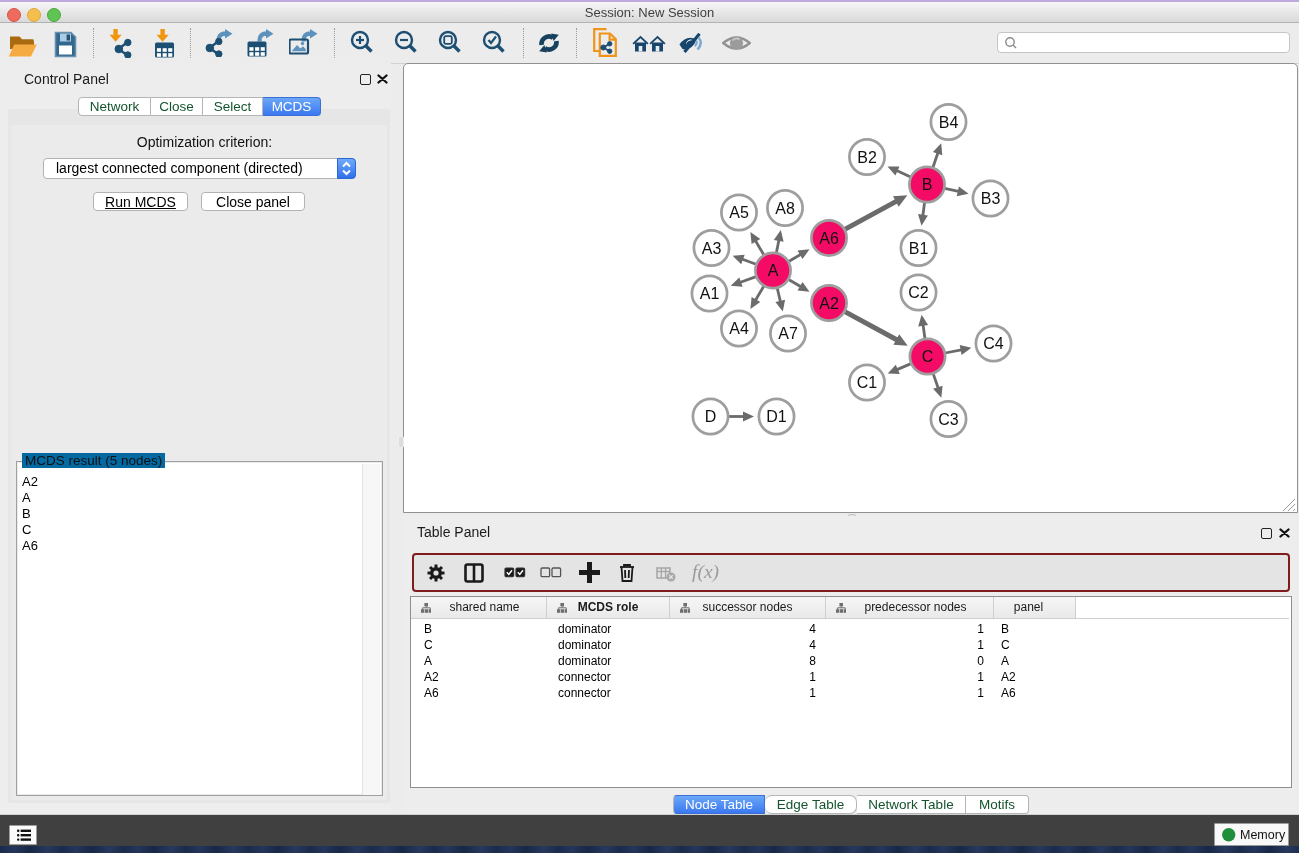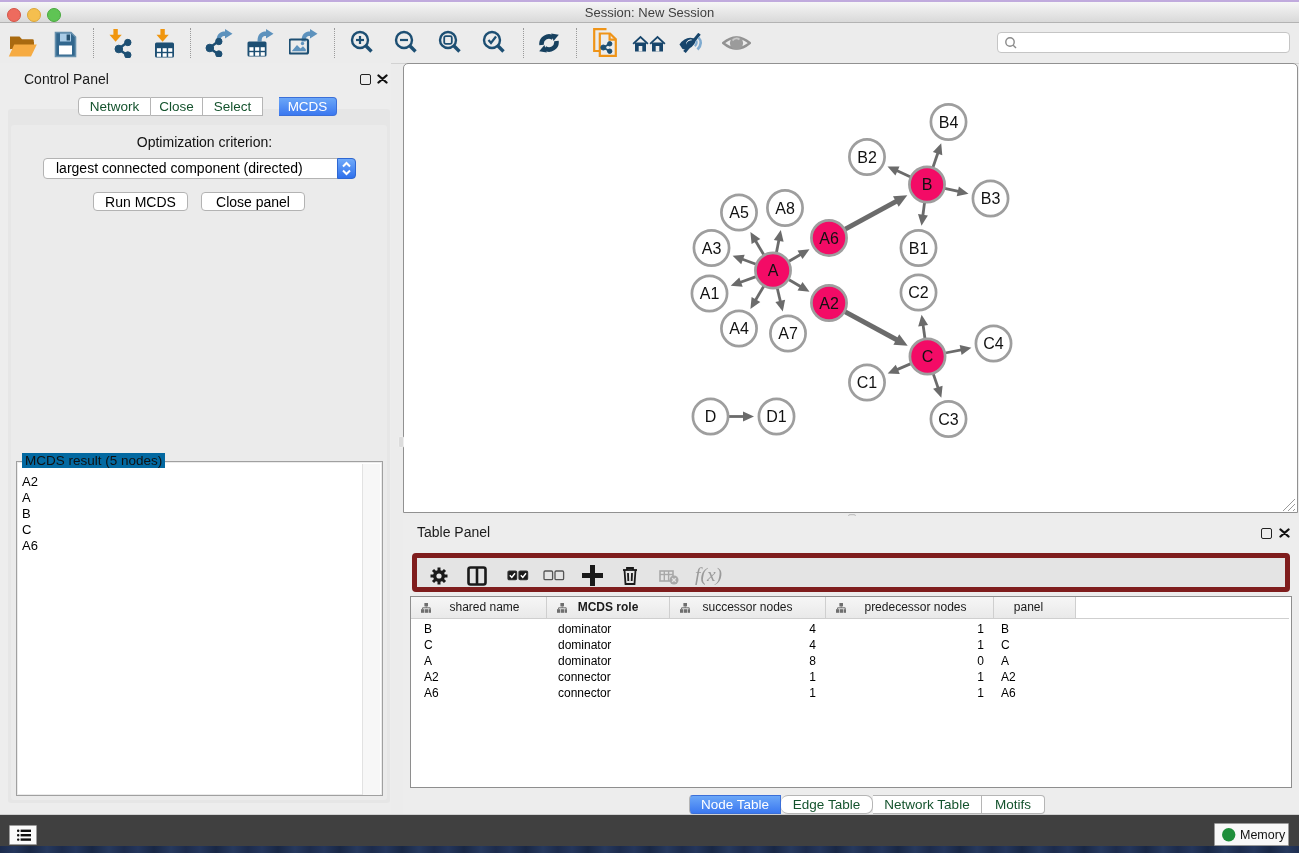--- a/index.html
+++ b/index.html
@@ -14,21 +14,21 @@
 .ticon{position:absolute;top:4px;}
 #searchbox{position:absolute;left:997px;top:9px;width:291px;height:19px;background:#fff;border:1px solid #c5c5c5;border-radius:4px;}
 
 #cpanel{left:0;top:63px;width:391px;height:753px;background:#ededed;}
 #cphead{position:absolute;left:24px;top:8px;font-size:14px;color:#1b1b1b;}
 .fbtn{position:absolute;width:9px;height:9px;border:1.5px solid #222;border-radius:2px;background:transparent;}
 .tabs{position:absolute;display:flex;height:19px;font-size:13.5px;z-index:5;}
 .tb{border:1px solid #b5b5b5;border-left:none;background:#fff;color:#14532d;display:flex;align-items:center;justify-content:center;box-sizing:border-box;}
 .tb:first-child{border-left:1px solid #b5b5b5;border-radius:4px 0 0 4px;}
 .tb:last-child{border-radius:0 4px 4px 0;}
-.sel{background:linear-gradient(#6ba7f8,#3b78f0);color:#fff;border-color:#3b6fd8;margin-left:16px;}
+.sel{background:linear-gradient(#6ba7f8,#3b78f0);color:#fff;border-color:#3b6fd8;}
 #tabpane{position:absolute;left:8px;top:46px;width:382px;height:694px;background:#e6e6e6;border-radius:3px;}
 #mcdsp{position:absolute;left:11px;top:62px;width:376px;height:675px;background:#ebebeb;border-radius:3px;}
 #optlabel{position:absolute;left:9px;top:71px;width:391px;text-align:center;font-size:14px;color:#111;}
 #dd{position:absolute;left:43px;top:95px;width:311px;height:19px;background:#fff;border:1px solid #b3b3b3;border-radius:4px;}
 #ddtext{position:absolute;left:12px;top:1px;font-size:14px;color:#000;white-space:nowrap;}
 #ddbtn{position:absolute;right:-1px;top:-1px;width:17px;height:19px;background:linear-gradient(#70aafa,#2e70ec);border-radius:0 4px 4px 0;border:1px solid #2e67d2;}
 .btn{position:absolute;height:19px;background:#fff;border:1px solid #b3b3b3;border-radius:4px;font-size:14px;color:#000;display:flex;align-items:center;justify-content:center;box-sizing:border-box;}
 #grp{position:absolute;left:16px;top:398px;width:365px;height:333px;border:1px solid #a0a0a0;}
 #grplabel{position:absolute;left:5px;top:-9px;background:#0369a1;padding:0 3px;font-size:13.5px;color:#111;z-index:3;}
 #grplist{position:absolute;left:1px;top:1px;width:363px;height:331px;background:#fff;font-size:13px;color:#000;padding-top:11px;box-sizing:border-box;}
@@ -36,21 +36,21 @@
 #grpsb{position:absolute;right:1px;top:1px;width:17px;height:331px;background:#f7f7f7;border-left:1px solid #e2e2e2;}
 
 #netwin{left:403px;top:63px;width:895px;height:450px;background:#fff;border:1px solid #919191;border-radius:5px 5px 0 0;box-sizing:border-box;}
 #nettitle{position:absolute;left:0;top:0;width:100%;height:22px;background:linear-gradient(#f3f3f3,#d8d8d8);border-bottom:1px solid #ababab;border-radius:5px 5px 0 0;}
 .tl2{position:absolute;top:5.5px;width:11px;height:11px;border-radius:50%;}
 #ntext{position:absolute;left:0;top:3px;width:100%;text-align:center;font-size:14px;color:#2e2e2e;}
 #graph{position:absolute;left:0;top:23px;}
 
 #tpanel{left:403px;top:516px;width:896px;height:300px;background:#ededed;}
 #tphead{position:absolute;left:14px;top:8px;font-size:14px;color:#1b1b1b;}
-#ttoolbar{position:absolute;left:9px;top:37px;width:878px;height:39px;background:#e4e4e4;border:5px solid #7f1d1d;border-radius:4px;box-sizing:border-box;}
+#ttoolbar{position:absolute;left:9px;top:37px;width:878px;height:39px;background:#e4e4e4;border:2px solid #7f1d1d;border-radius:4px;box-sizing:border-box;}
 #ttable{position:absolute;left:7px;top:80px;width:880px;height:190px;background:#fff;border:1px solid #8e8e8e;}
 #thead{position:absolute;left:0;top:0;height:21px;}
 .th{position:absolute;top:0;height:21px;background:linear-gradient(#f6f6f6,#e9e9e9);border-right:1px solid #cfcfcf;box-sizing:border-box;font-size:12px;color:#1a1a1a;}
 .th span{position:absolute;width:100%;text-align:center;top:3px;left:0;}
 #theadline{position:absolute;left:0;top:21px;width:878px;border-bottom:1px solid #cfcfcf;}
 .tr{position:absolute;left:0;width:878px;height:16px;font-size:12px;color:#000;}
 .td{position:absolute;top:1px;}
 .num{text-align:right;}
 .btabs{position:absolute;top:279px;display:flex;height:19px;font-size:13.5px;}
 
@@ -238,21 +238,21 @@
   <div id="optlabel">Optimization criterion:</div>
   <div id="dd">
         <div id="ddtext">largest connected component (directed)</div>
     <div id="ddbtn">
           <svg width="15" height="17" style="position:absolute;left:1px;top:1px">
             <path d="M4 6.5 L7.5 3 L11 6.5" fill="none" stroke="#fff" stroke-width="2"></path>
             <path d="M4 10.5 L7.5 14 L11 10.5" fill="none" stroke="#fff" stroke-width="2"></path>
           </svg>
         </div>
   </div>
-  <div class="btn" style="left:93px;top:129px;width:95px;">Run MCDS</div>
+  <div class="btn" style="left:93px;top:129px;width:95px;text-decoration:underline;">Run MCDS</div>
   <div class="btn" style="left:201px;top:129px;width:104px;">Close panel</div>
   <div id="grp">
     <div id="grplist">
           <div class="it">A2</div>
           <div class="it">A</div>
           <div class="it">B</div>
           <div class="it">C</div>
           <div class="it">A6</div>
       <div id="grpsb"></div>
         </div>

